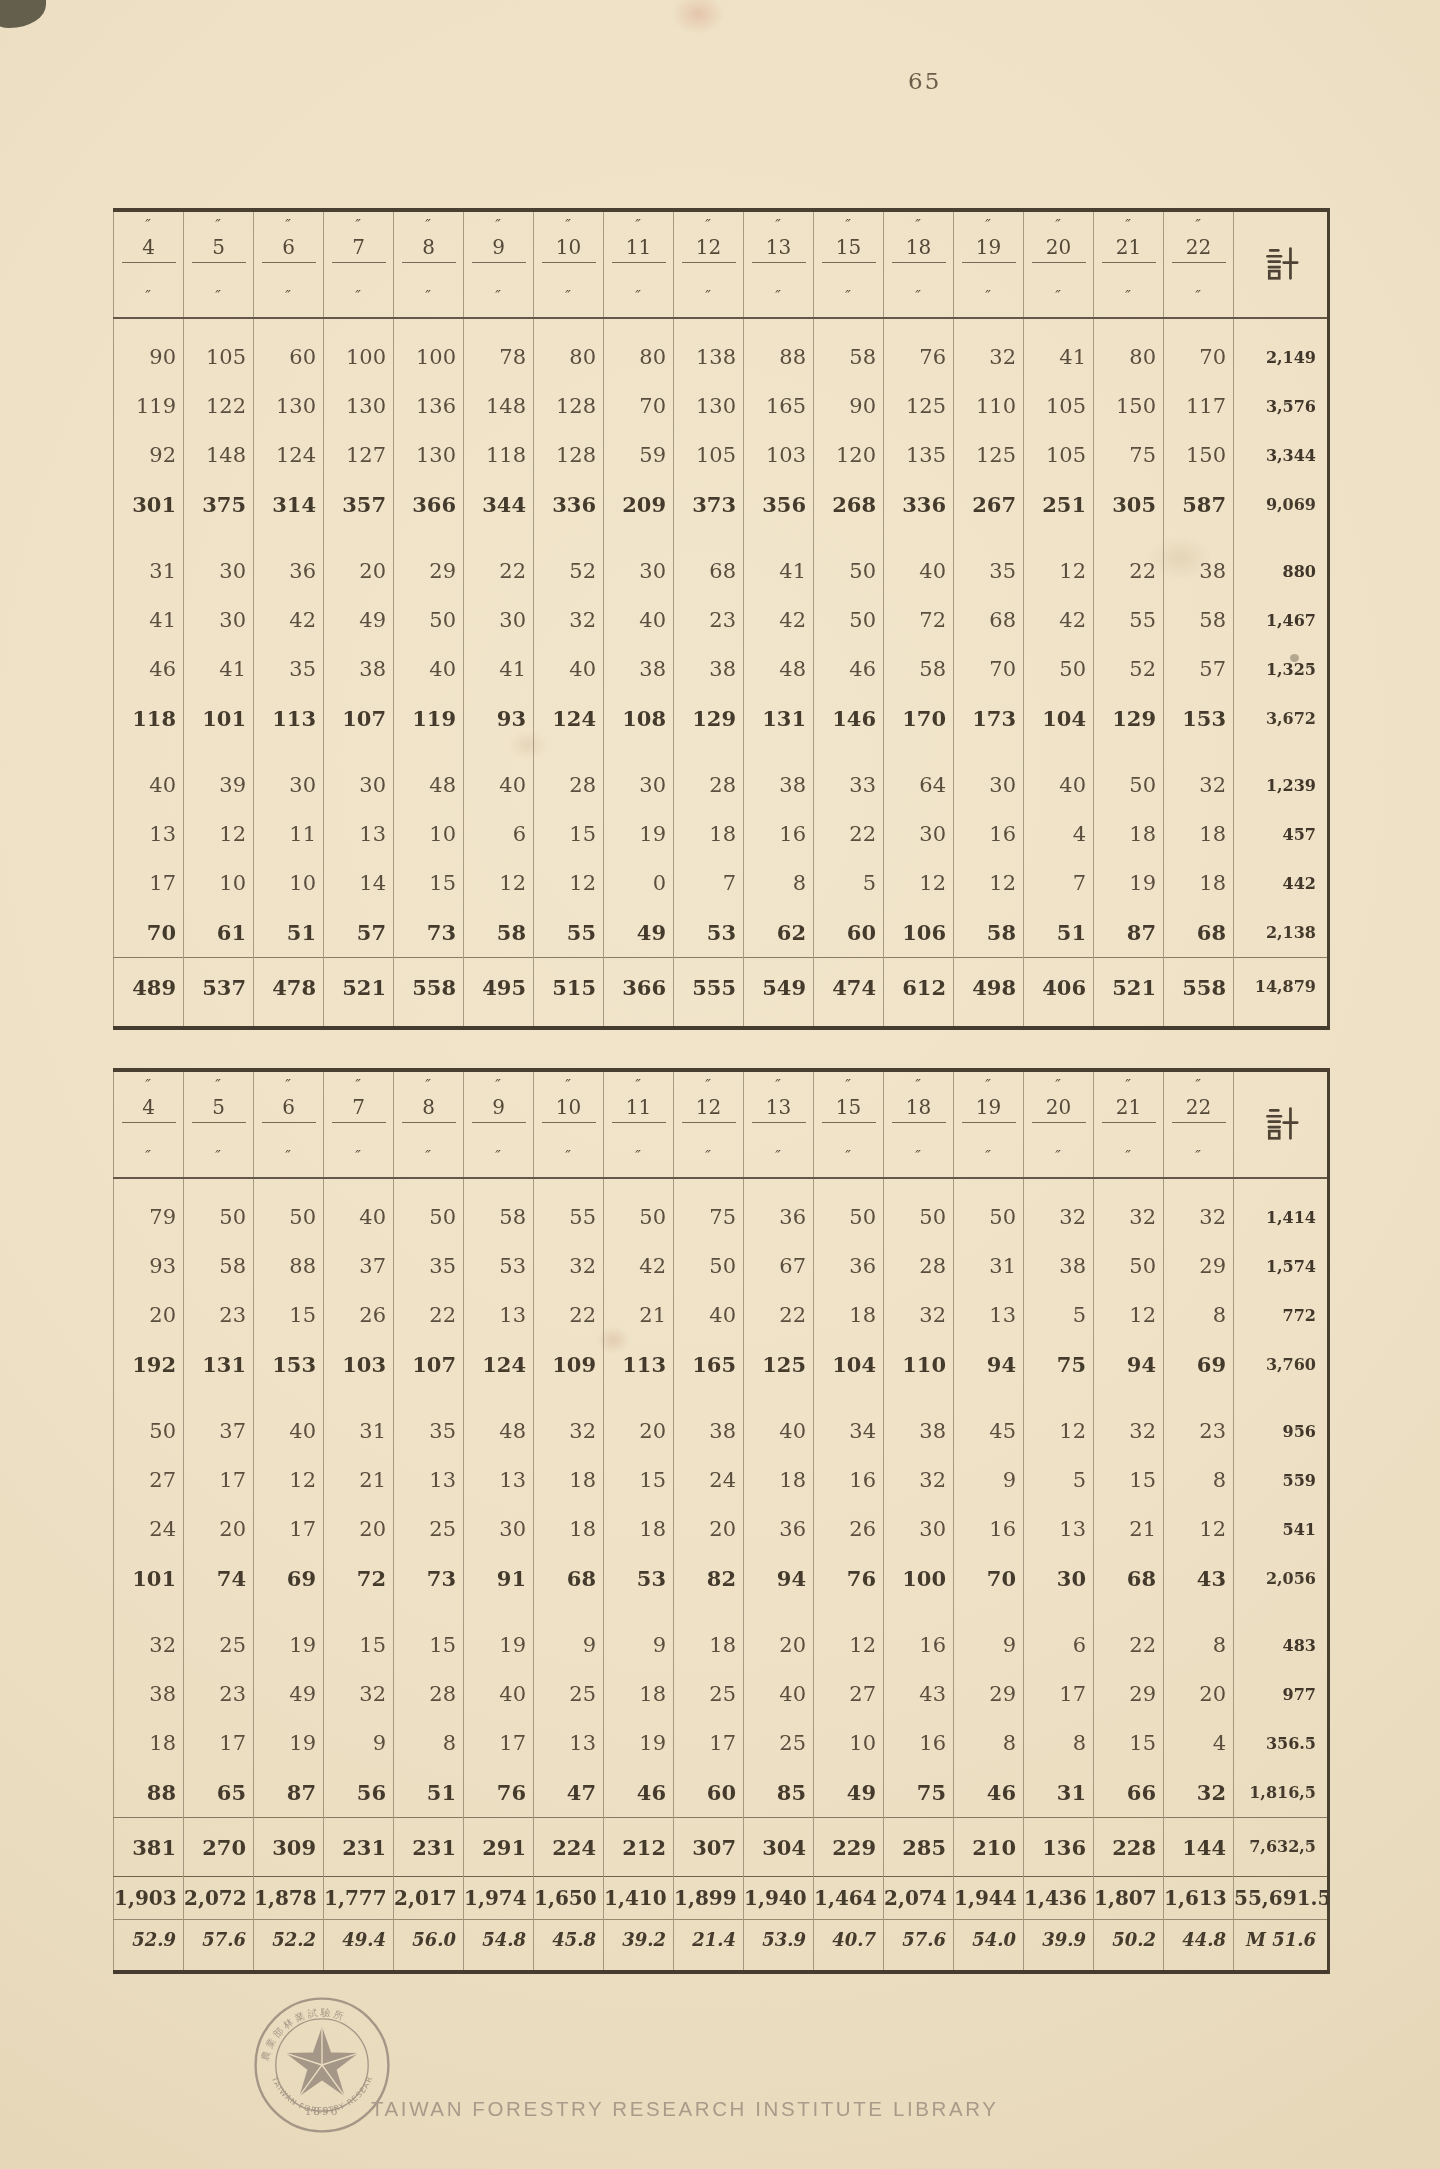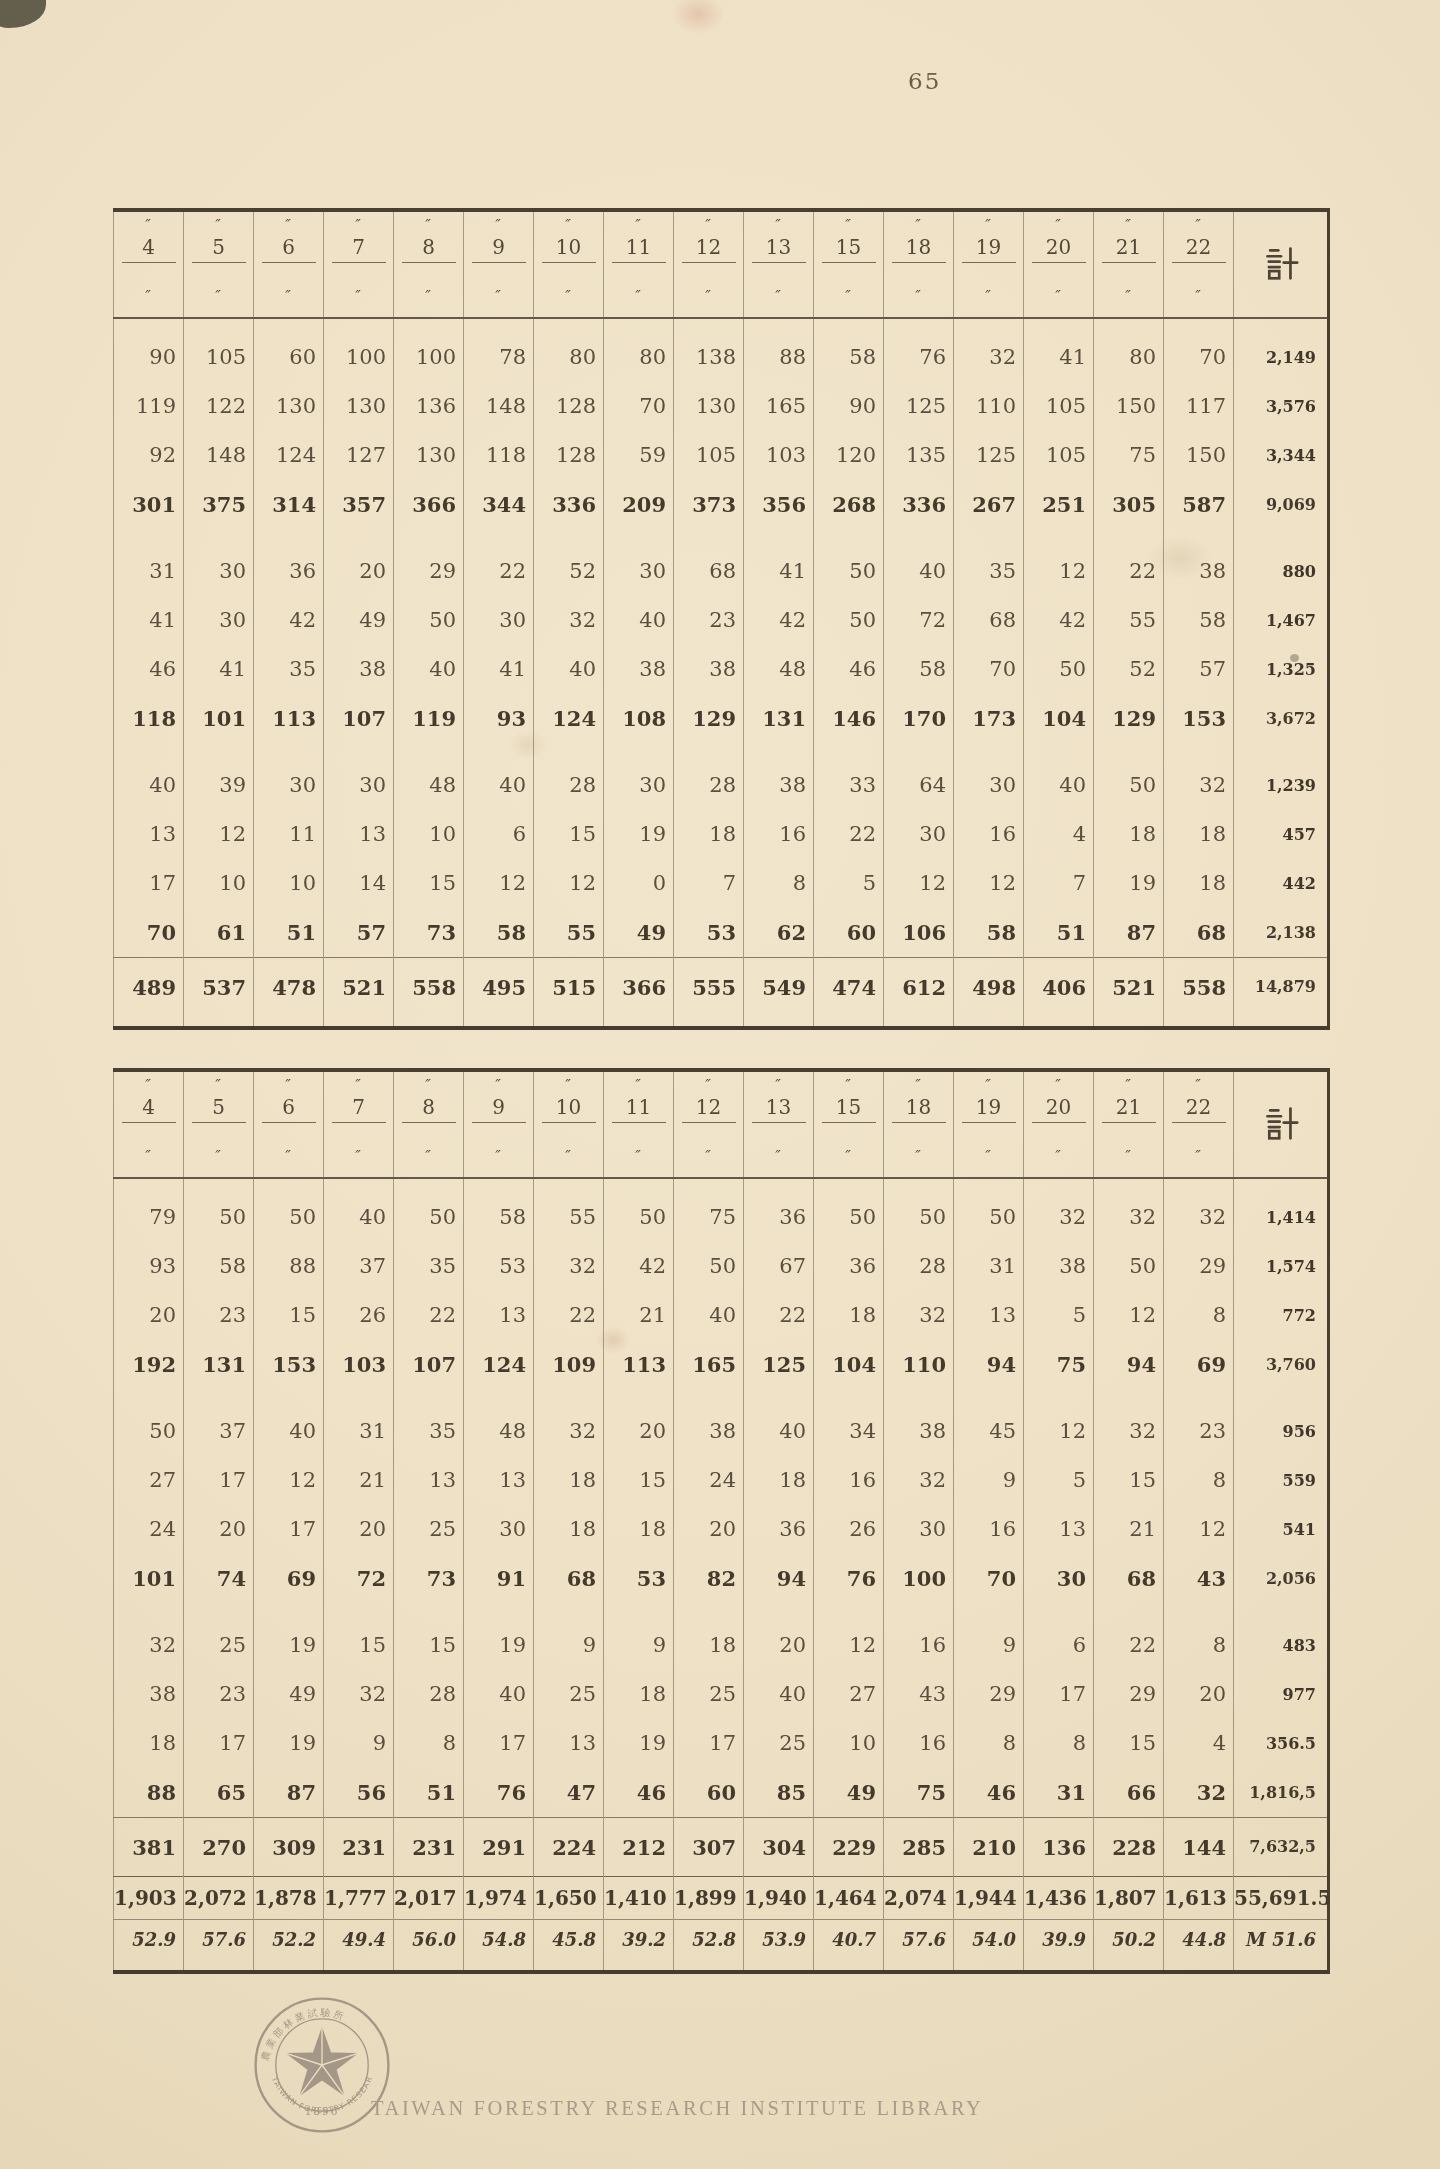--- a/index.html
+++ b/index.html
@@ -67,21 +67,21 @@
   .ring-text { font-family:"DejaVu Sans", sans-serif; font-size:10px; fill:#a49787; letter-spacing:3px; }
   .ring-text.en { font-size:8.2px; letter-spacing:1.1px; }
   .year { font-family:"DejaVu Serif", serif; font-size:11px; fill:#a49787; letter-spacing:2px; }
   .title-zh {
     position:absolute; left:368px; top:45px; white-space:nowrap;
     font-family:"DejaVu Sans", sans-serif; font-size:47px; line-height:1;
     color:#a69988; letter-spacing:25px;
   }
   .title-en {
     position:absolute; left:371px; top:112px; white-space:nowrap;
-    font-family:Liberation Serif, serif; font-size:20.5px; color:#a89b8a; letter-spacing:2.6px;
+    font-family:Liberation Sans, sans-serif; font-size:20.5px; color:#a89b8a; letter-spacing:2.6px;
   }
 </style>
 </head>
 <body>
 
 <div class="page">
 
   <div class="corner-stain"></div>
   <div class="stain s1"></div>
   <div class="stain s2"></div>
@@ -1037,21 +1037,21 @@
         </tr>
         <tr class="r-mean">
           <td>52.9</td>
           <td>57.6</td>
           <td>52.2</td>
           <td>49.4</td>
           <td>56.0</td>
           <td>54.8</td>
           <td>45.8</td>
           <td>39.2</td>
-          <td>52.8</td>
+          <td>21.4</td>
           <td>53.9</td>
           <td>40.7</td>
           <td>57.6</td>
           <td>54.0</td>
           <td>39.9</td>
           <td>50.2</td>
           <td>44.8</td>
           <td class="c-total">M 51.6</td>
         </tr>
         <tr class="tail">

